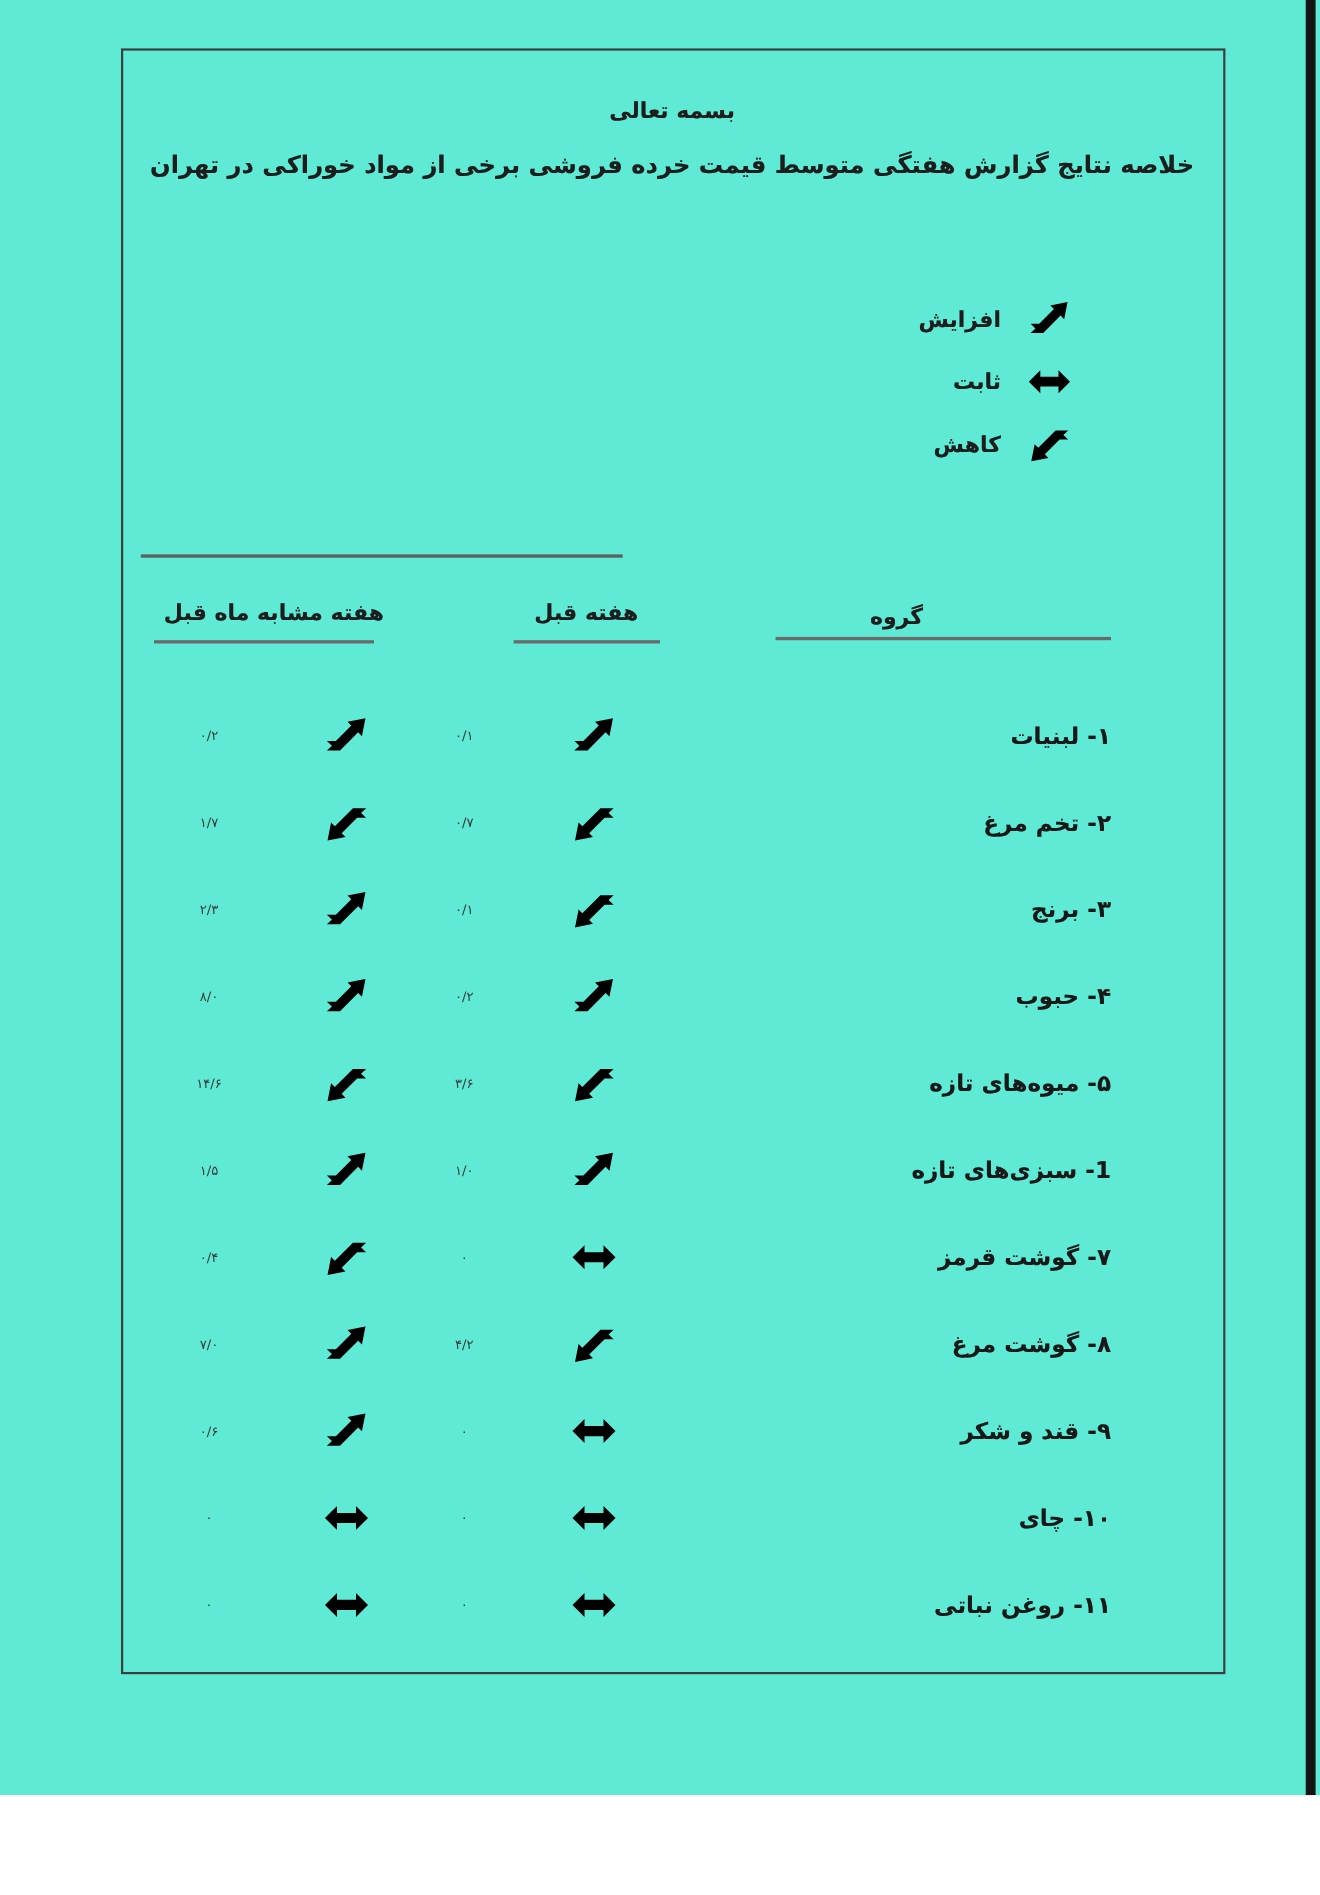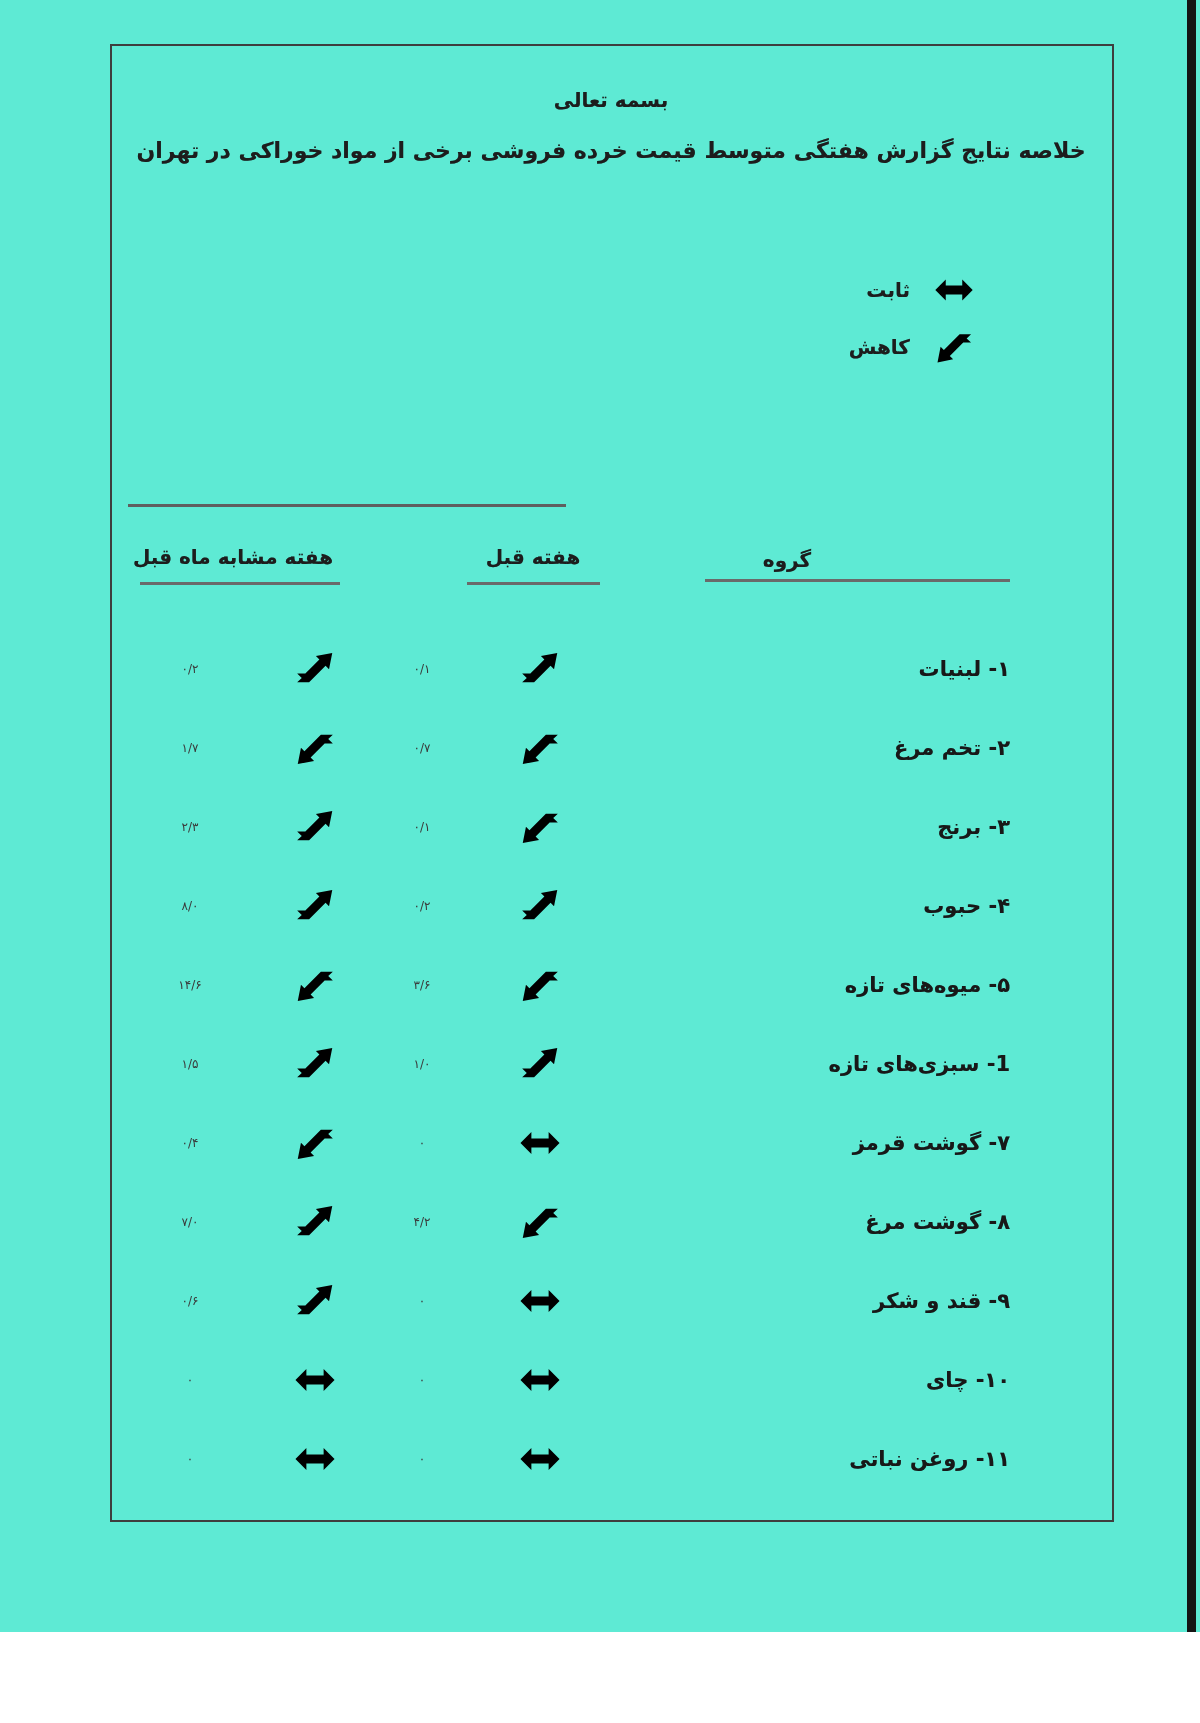--- a/index.html
+++ b/index.html
@@ -24,23 +24,23 @@
   .legend-label{font-size:20px;font-weight:bold;text-shadow:0 0 0.6px rgba(0,0,0,0.4);}
   .arrow{width:54px;height:46px;display:block;}
   .legend .arrow{width:52px;height:44px;}
 
   .pct-header{position:absolute;left:128px;top:460px;width:440px;text-align:center;
     font-size:21px;font-weight:bold;white-space:nowrap;text-shadow:0 0 0.6px rgba(0,0,0,0.4);}
   .rule{position:absolute;height:3px;background:#5f5f5f;}
   #rule-main{left:128px;top:504px;width:438px;}
   .col-hdr{position:absolute;text-align:center;font-size:20px;font-weight:bold;white-space:nowrap;
     text-shadow:0 0 0.6px rgba(0,0,0,0.4);}
-  #hdr-month{left:128px;top:545px;width:210px;}
+  #hdr-month{left:144px;top:545px;width:210px;}
   #hdr-week{left:458px;top:545px;width:150px;}
-  #hdr-group{left:712px;top:548px;width:150px;}
+  #hdr-group{left:740px;top:548px;width:150px;}
   #rule-month{left:140px;top:582px;width:200px;background:#6a6a6a;}
   #rule-week{left:467px;top:582px;width:133px;background:#6a6a6a;}
   #rule-group{left:705px;top:579px;width:305px;background:#6a6a6a;}
 
   #rows{position:absolute;left:111px;top:629px;width:1000px;}
   .row{position:relative;height:79px;}
   .cell{position:absolute;top:50%;transform:translateY(-50%);}
   .val{width:80px;text-align:center;font-size:12px;color:#3a3a3a;}
   .month-val{left:39px;}
   .week-val{left:271px;}
@@ -70,20 +70,28 @@
   <div class="page-frame"></div>
   <div class="right-bar"></div>
   <div class="band-black"></div>
   <div class="band-grey"></div>
   <div class="band-line"></div>
 
   <div id="bismillah" class="center-text">بسمه تعالی</div>
   <div id="title" class="center-text">خلاصه نتایج گزارش هفتگی متوسط قیمت خرده فروشی برخی از مواد خوراکی در تهران</div>
 
   <div class="legend" id="legend">
+  <div class="legend-item">
+    <span class="legend-label">افزایش</span>
+    <span class="legend-arrow-slot">
+          <svg viewBox="0 0 40 40" class="arrow">
+            <use href="#sym-up"></use>
+          </svg>
+        </span>
+  </div>
 
   <div class="legend-item">
     <span class="legend-label">ثابت</span>
     <span class="legend-arrow-slot">
           <svg viewBox="0 0 40 40" class="arrow">
             <use href="#sym-stable"></use>
           </svg>
         </span>
   </div>
 

